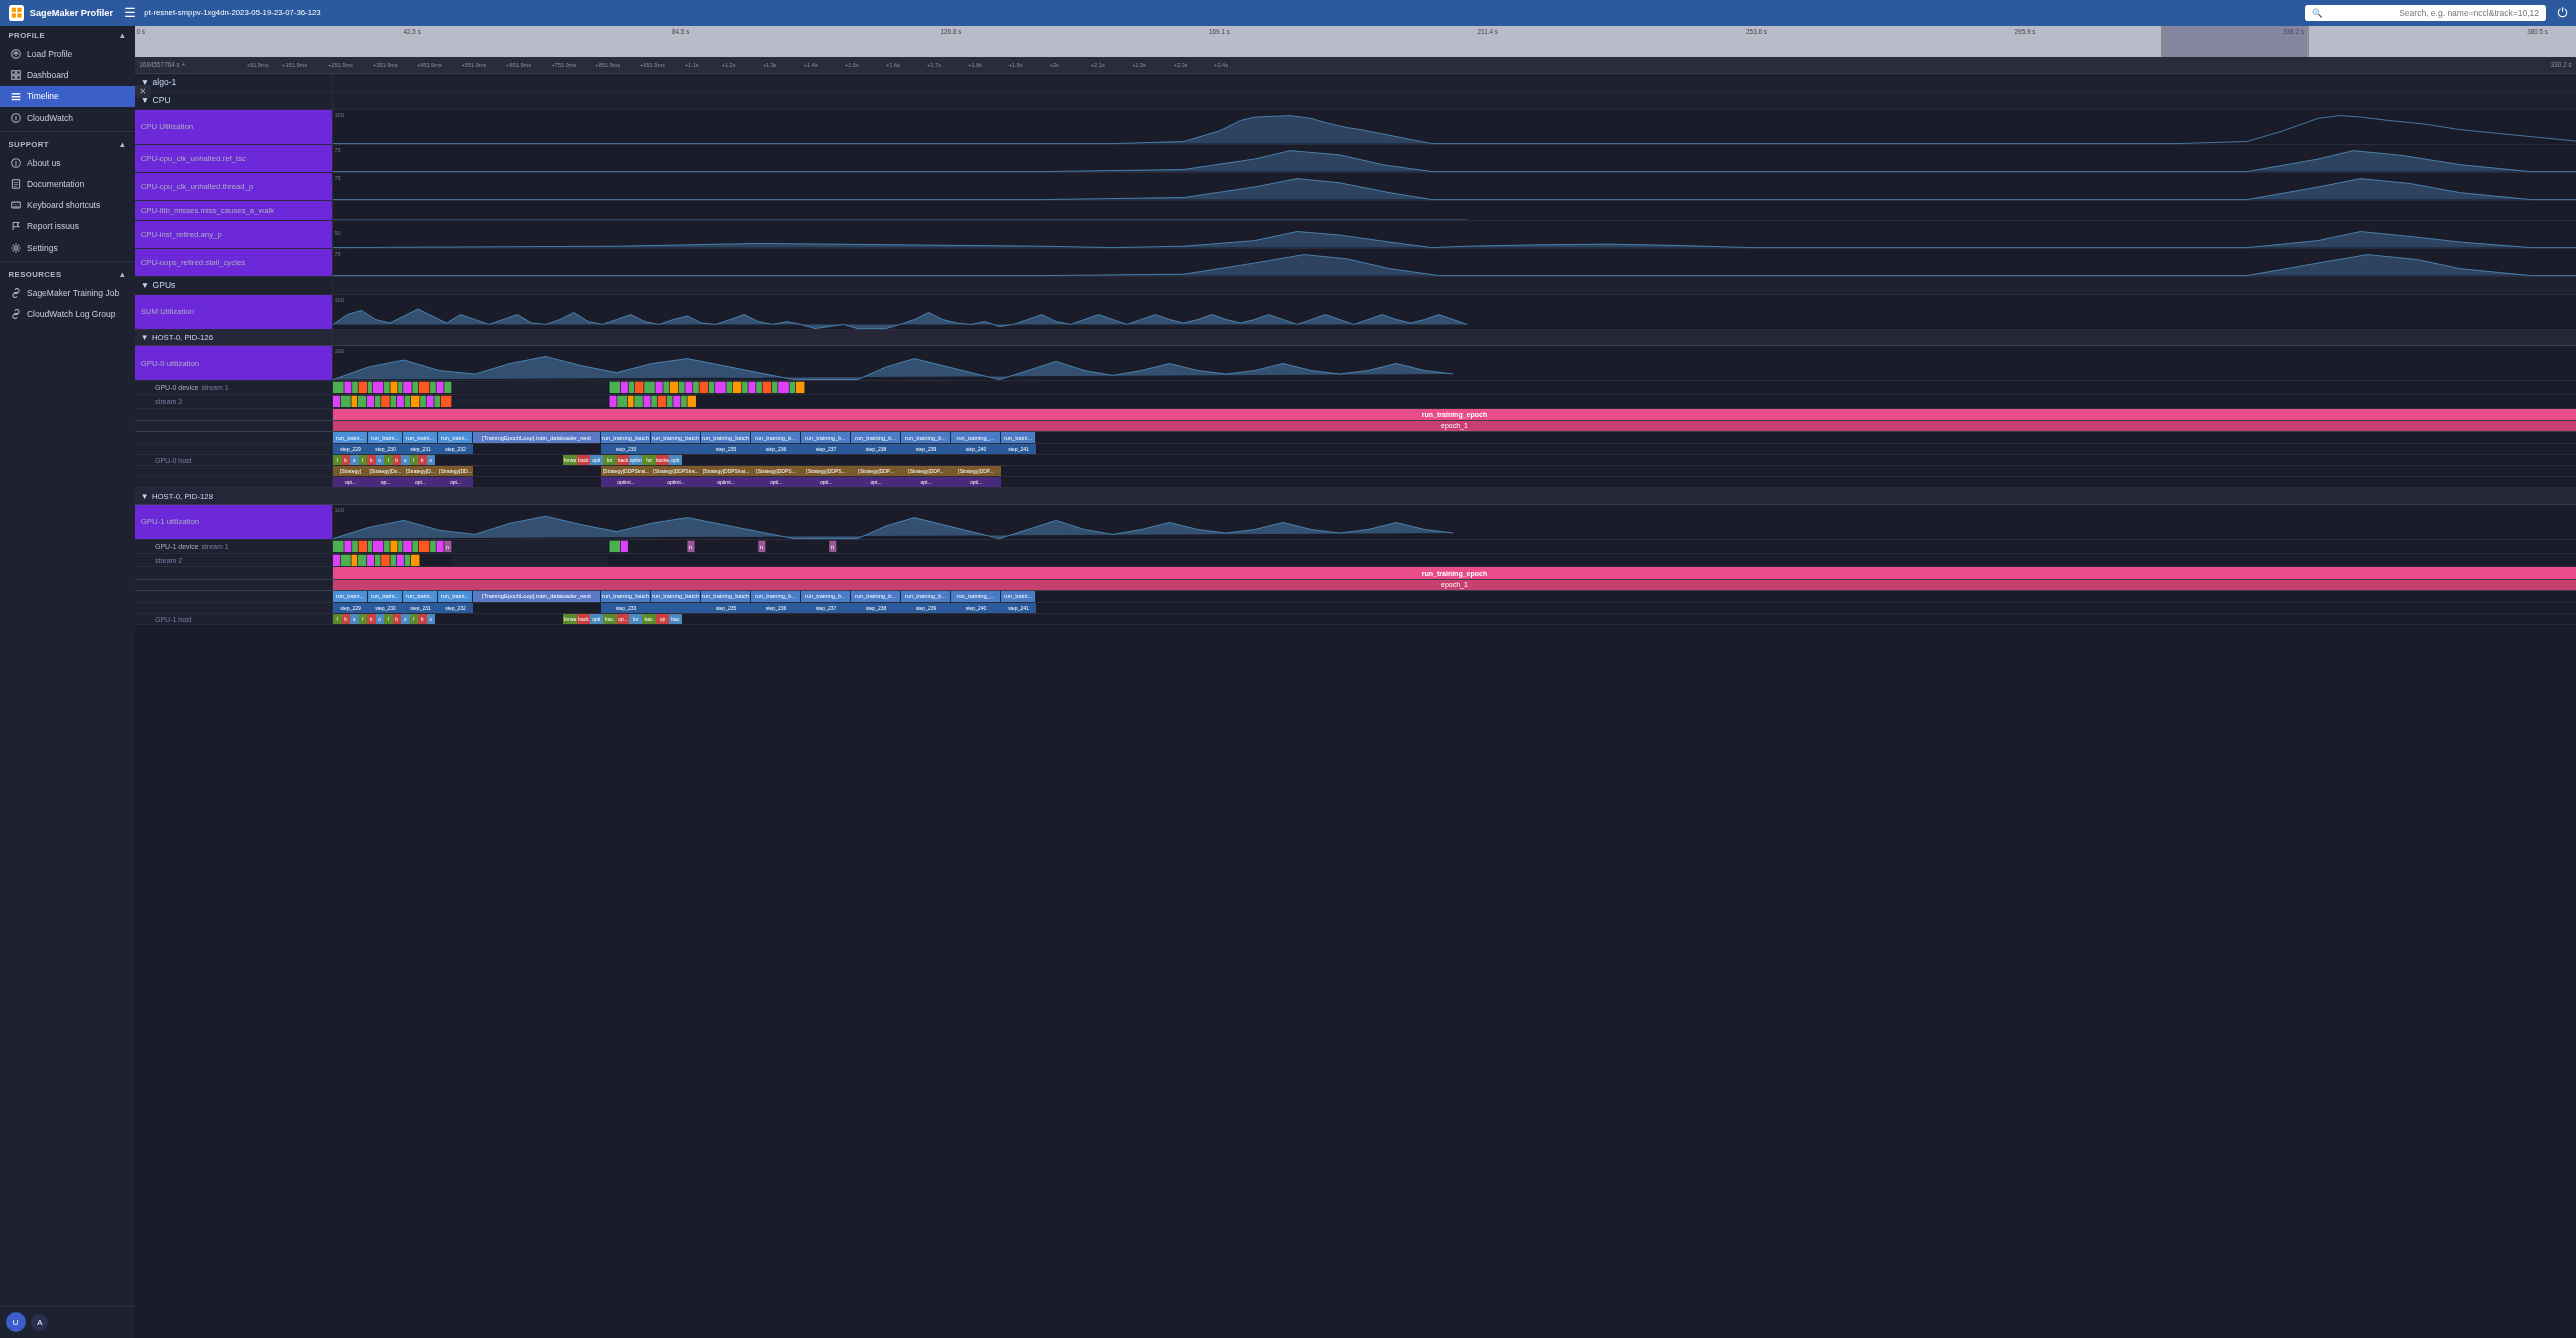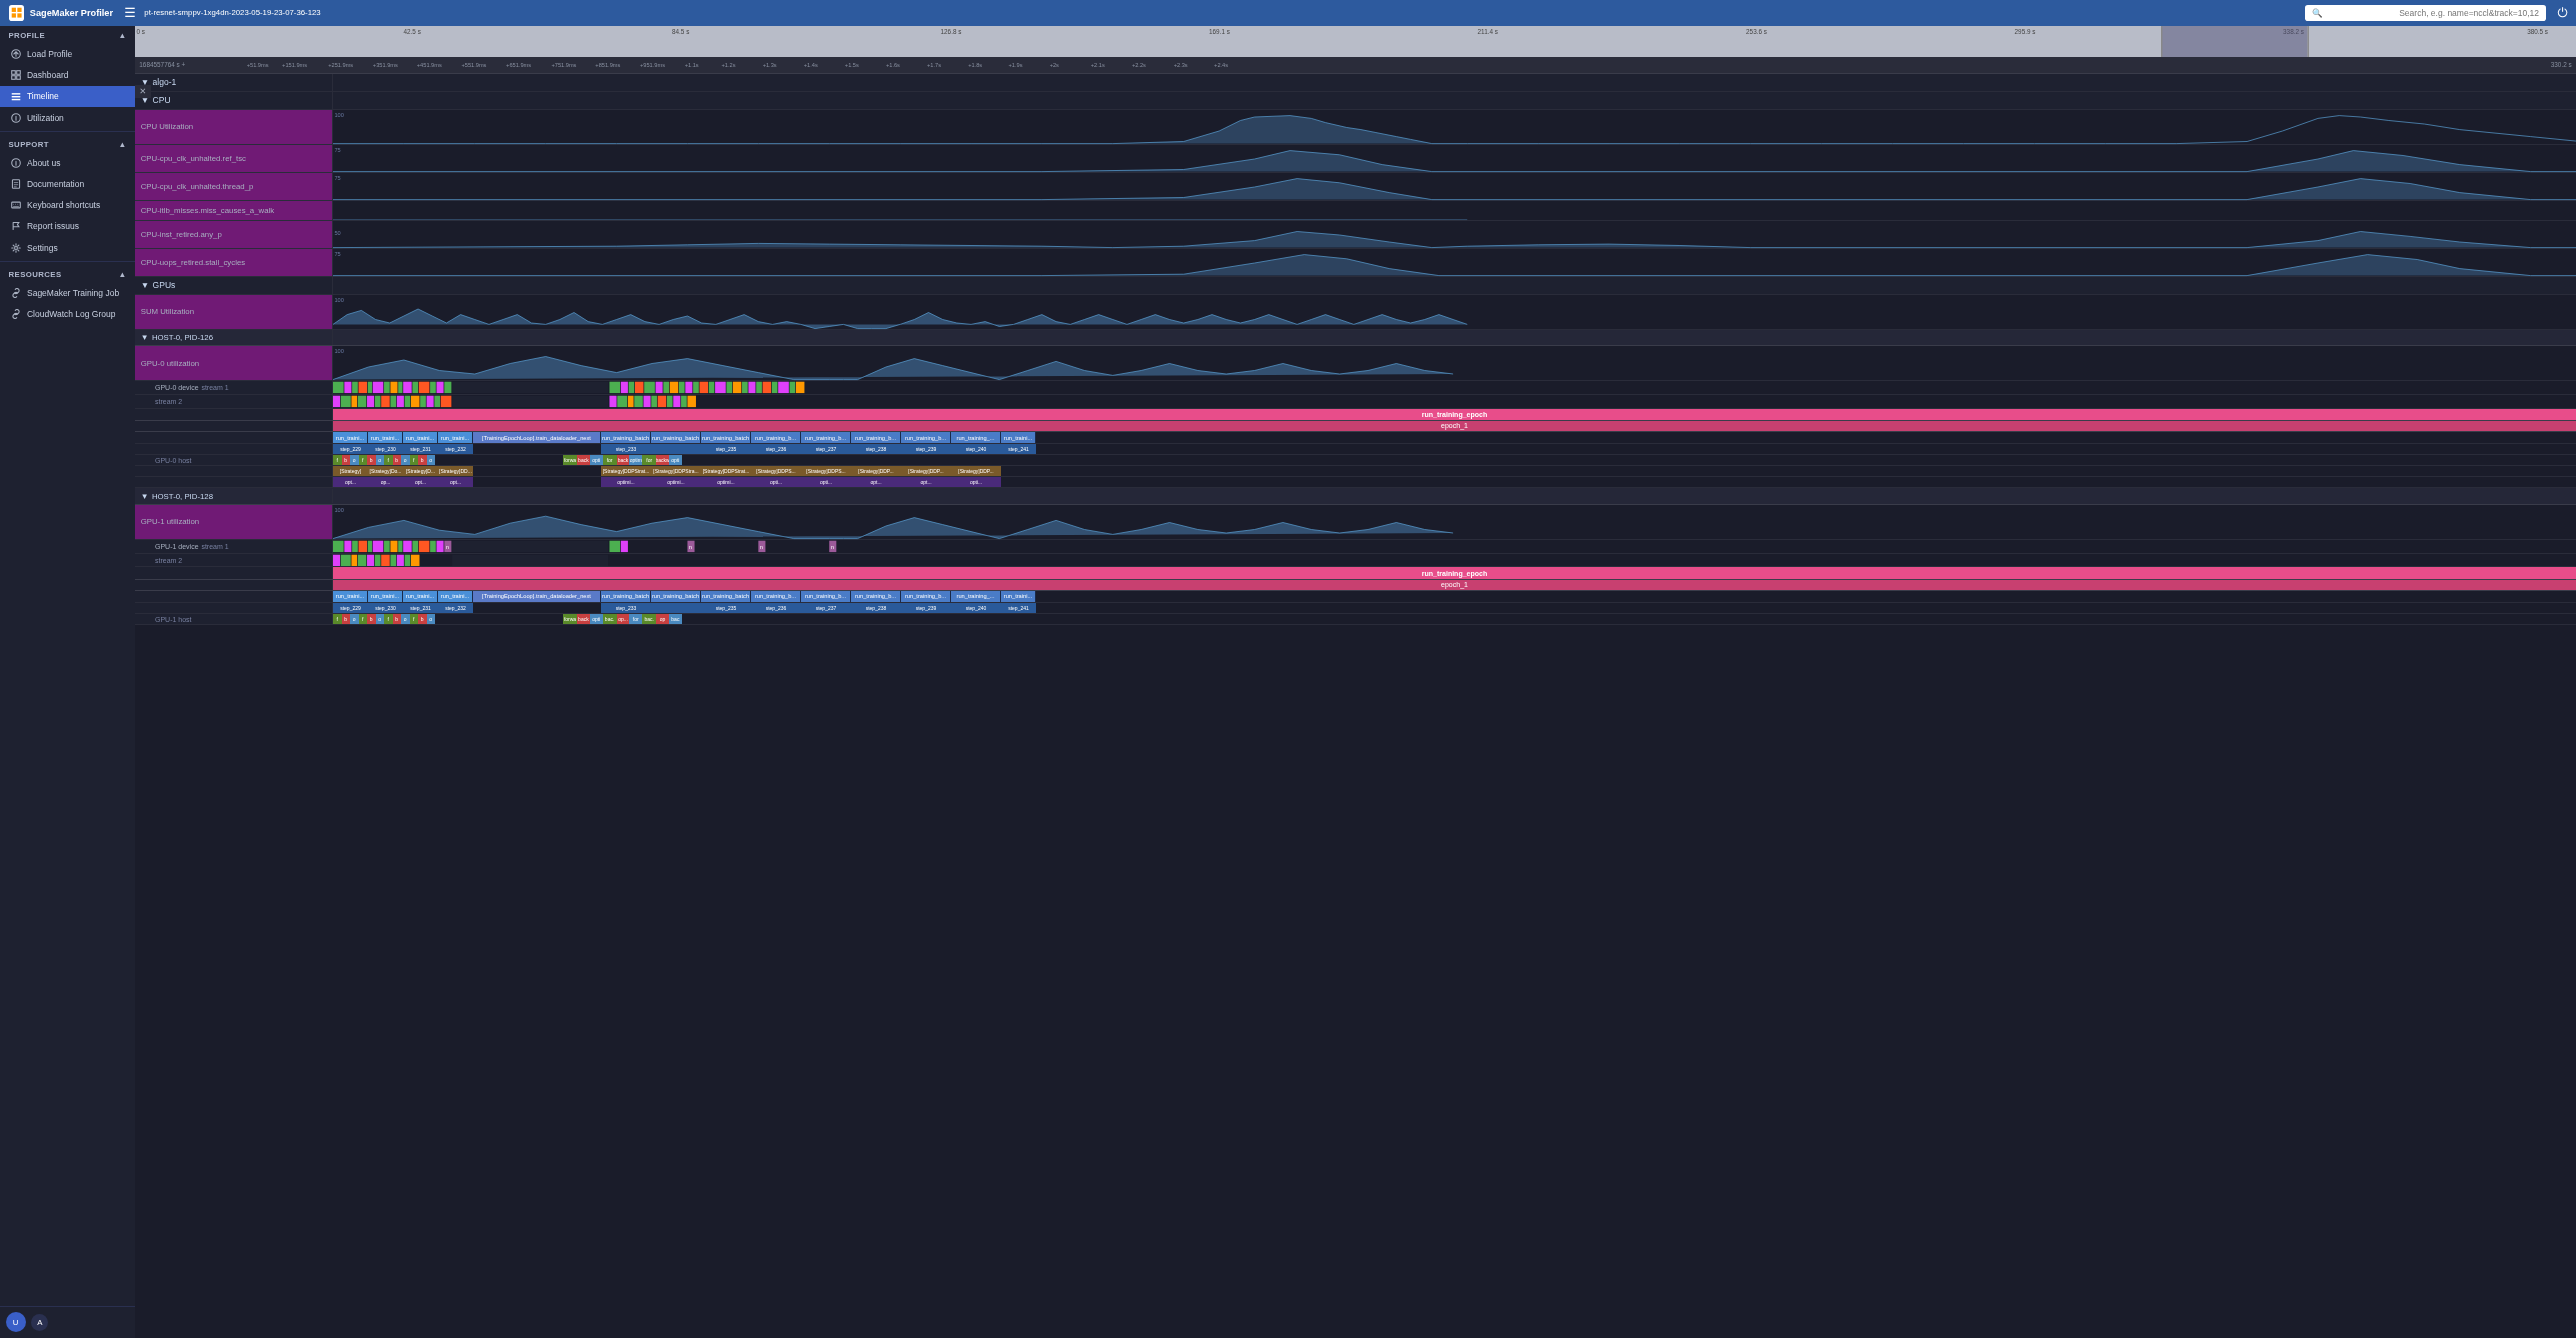--- a/index.html
+++ b/index.html
@@ -21,21 +21,21 @@
     .sidebar-section-header { display: flex; align-items: center; justify-content: space-between; padding: 5.7px 8.5px 2.8px; color: #b0b8cc; font-size: 7.8px; font-weight: 600; text-transform: uppercase; letter-spacing: 0.4px; }
     .sidebar-item { display: flex; align-items: center; gap: 5.7px; padding: 5px 10px; cursor: pointer; color: #c8d0e0; font-size: 8.5px; border-radius: 0; }
     .sidebar-item.active { background: #3a5fc8; color: white; }
     .sidebar-item .si-icon { width: 11.3px; height: 11.3px; display: flex; align-items: center; justify-content: center; flex-shrink: 0; }
     .sidebar-divider { height: 0.7px; background: #2a3050; margin: 2.8px 0; }
 
     
     #content { flex: 1; overflow: auto; display: flex; flex-direction: column; background: #1a1c2a; }
 
     .track-row-inner { display: flex; }
-    .track-row-label { width: 198px; min-width: 198px; background: #701a75; border-right: 0.7px solid #2a2c3a; border-bottom: 0.7px solid #2a2c3a; padding: 2.8px 5.7px; font-size: 7.8px; color: #a8b0c0; display: flex; align-items: center; }
+    .track-row-label { width: 198px; min-width: 198px; background: #6d28d9; border-right: 0.7px solid #2a2c3a; border-bottom: 0.7px solid #2a2c3a; padding: 2.8px 5.7px; font-size: 7.8px; color: #a8b0c0; display: flex; align-items: center; }
     .track-row-chart { flex: 1; border-bottom: 0.7px solid #2a2c3a; height: 28px; position: relative; background: #1a1c2a; }
 
     .group-header-row { display: flex; background: #1e2130; border-bottom: 0.7px solid #2a2c3a; align-items: center; }
     .group-header-label { width: 198px; min-width: 198px; padding: 3.5px 5.7px; font-size: 8.5px; color: #c8d8f0; display: flex; align-items: center; gap: 3.5px; border-right: 0.7px solid #2a2c3a; }
     .group-header-content { flex: 1; }
 
     .host-header-row { display: flex; background: #252738; border-bottom: 0.7px solid #3a3c4a; align-items: center; }
     .host-header-label { width: 198px; min-width: 198px; padding: 2.8px 5.7px; font-size: 7.8px; color: #c8d8f0; display: flex; align-items: center; gap: 3.5px; border-right: 0.7px solid #2a2c3a; }
     .host-header-content { flex: 1; background: #252738; height: 15.6px; }
 
@@ -134,21 +134,21 @@
       <span>Timeline</span>
     </div>
 
     <div class="sidebar-item">
       <div class="si-icon">
         <svg width="10" height="10" viewBox="0 0 14 14" fill="none">
             <circle cx="7" cy="7" r="6" stroke="#a8b0c0" stroke-width="1.5"></circle>
             <path d="M7 6v4M7 4.5v.5" stroke="#a8b0c0" stroke-width="1.5" stroke-linecap="round"></path>
           </svg>
       </div>
-      <span>Utilization</span>
+      <span>CloudWatch</span>
     </div>
 
     <div class="sidebar-divider"></div>
 
     <div class="sidebar-section-header">
       <span>Support</span>
       <span>▲</span>
     </div>
 
     <div class="sidebar-item">

